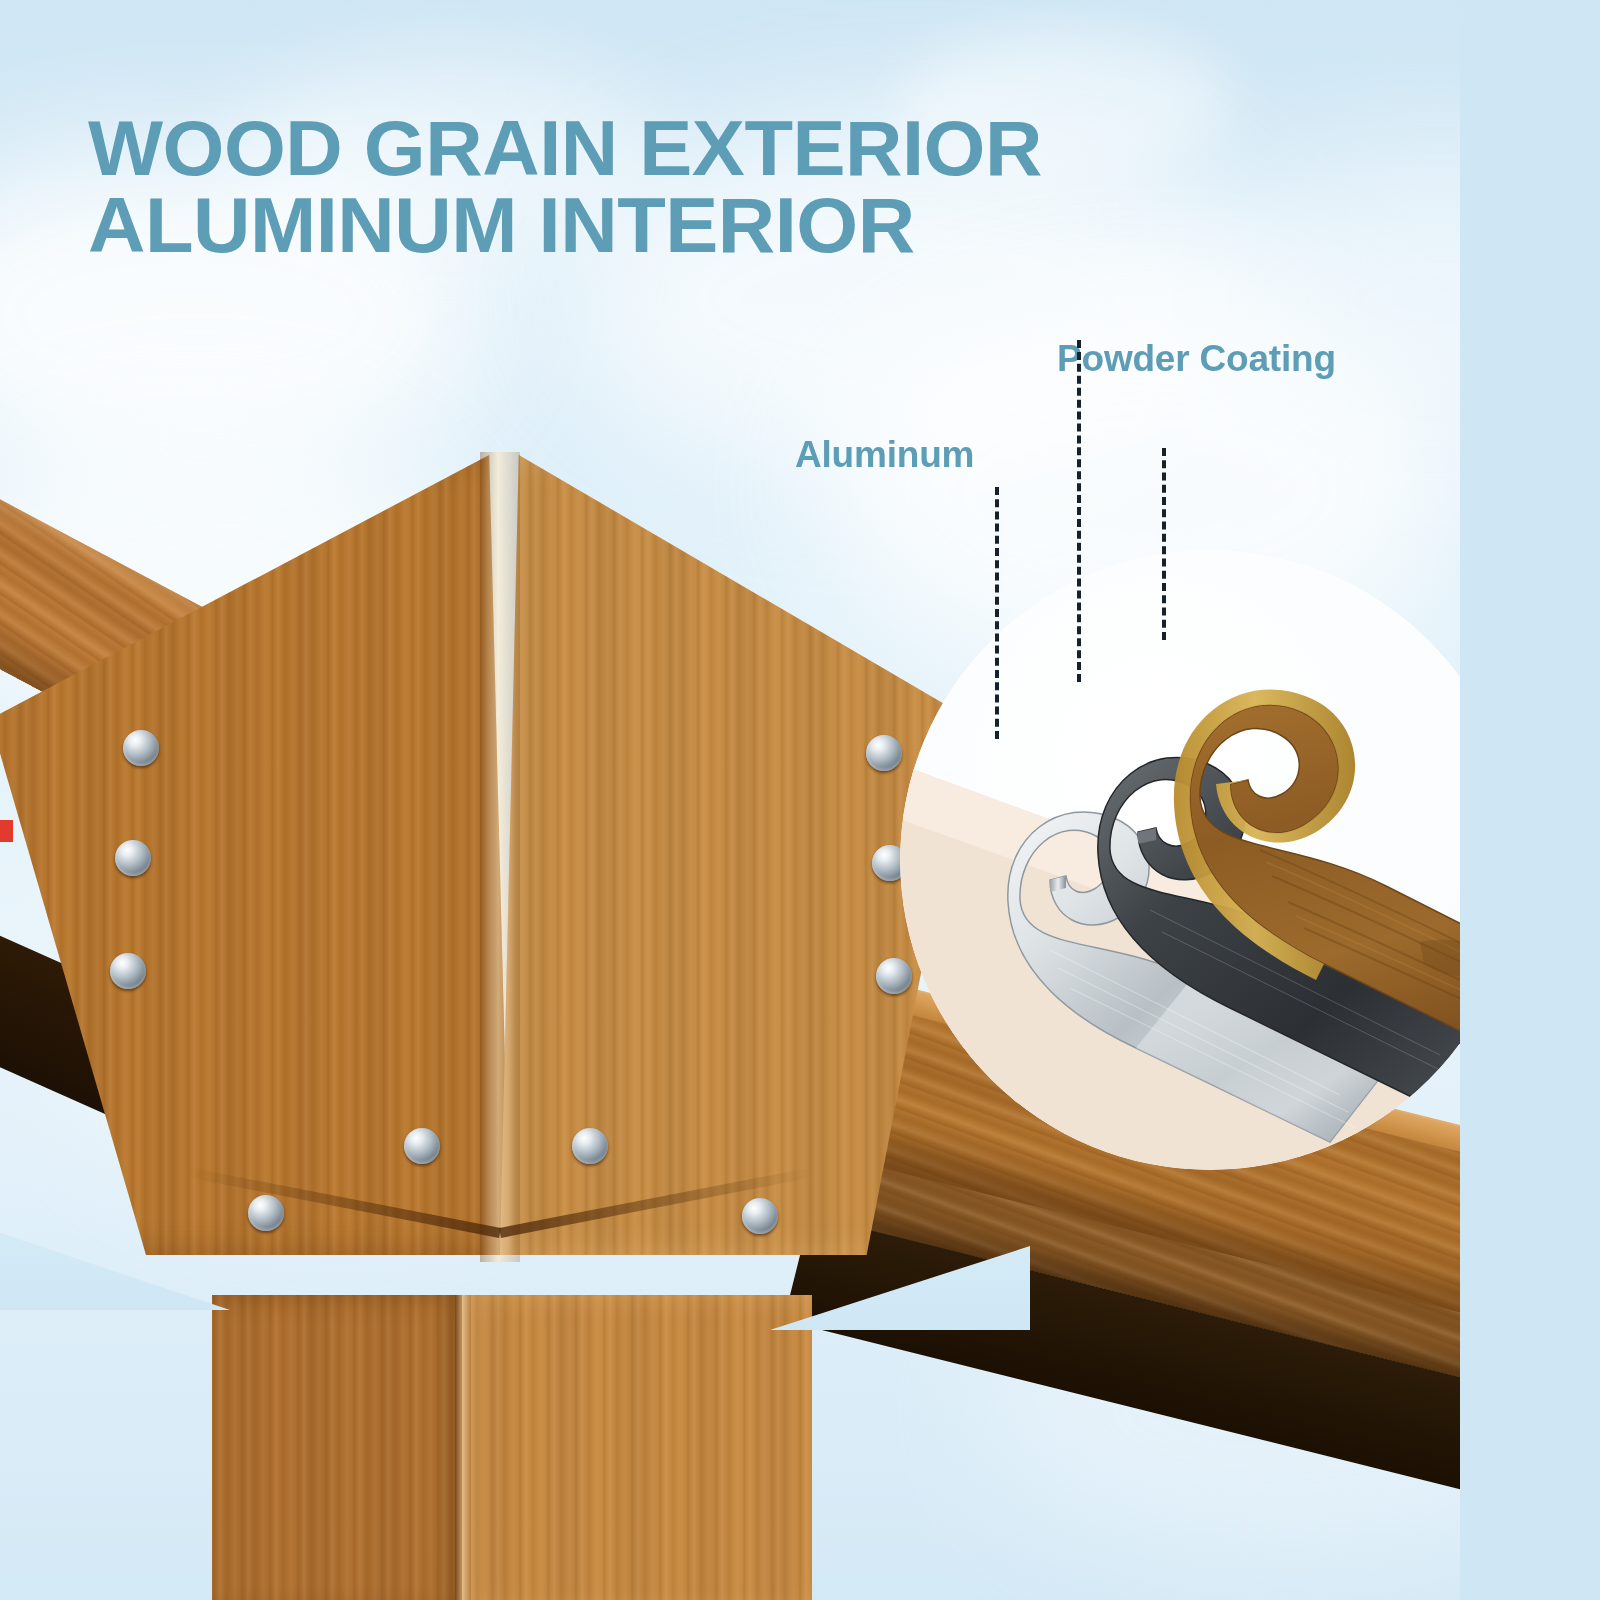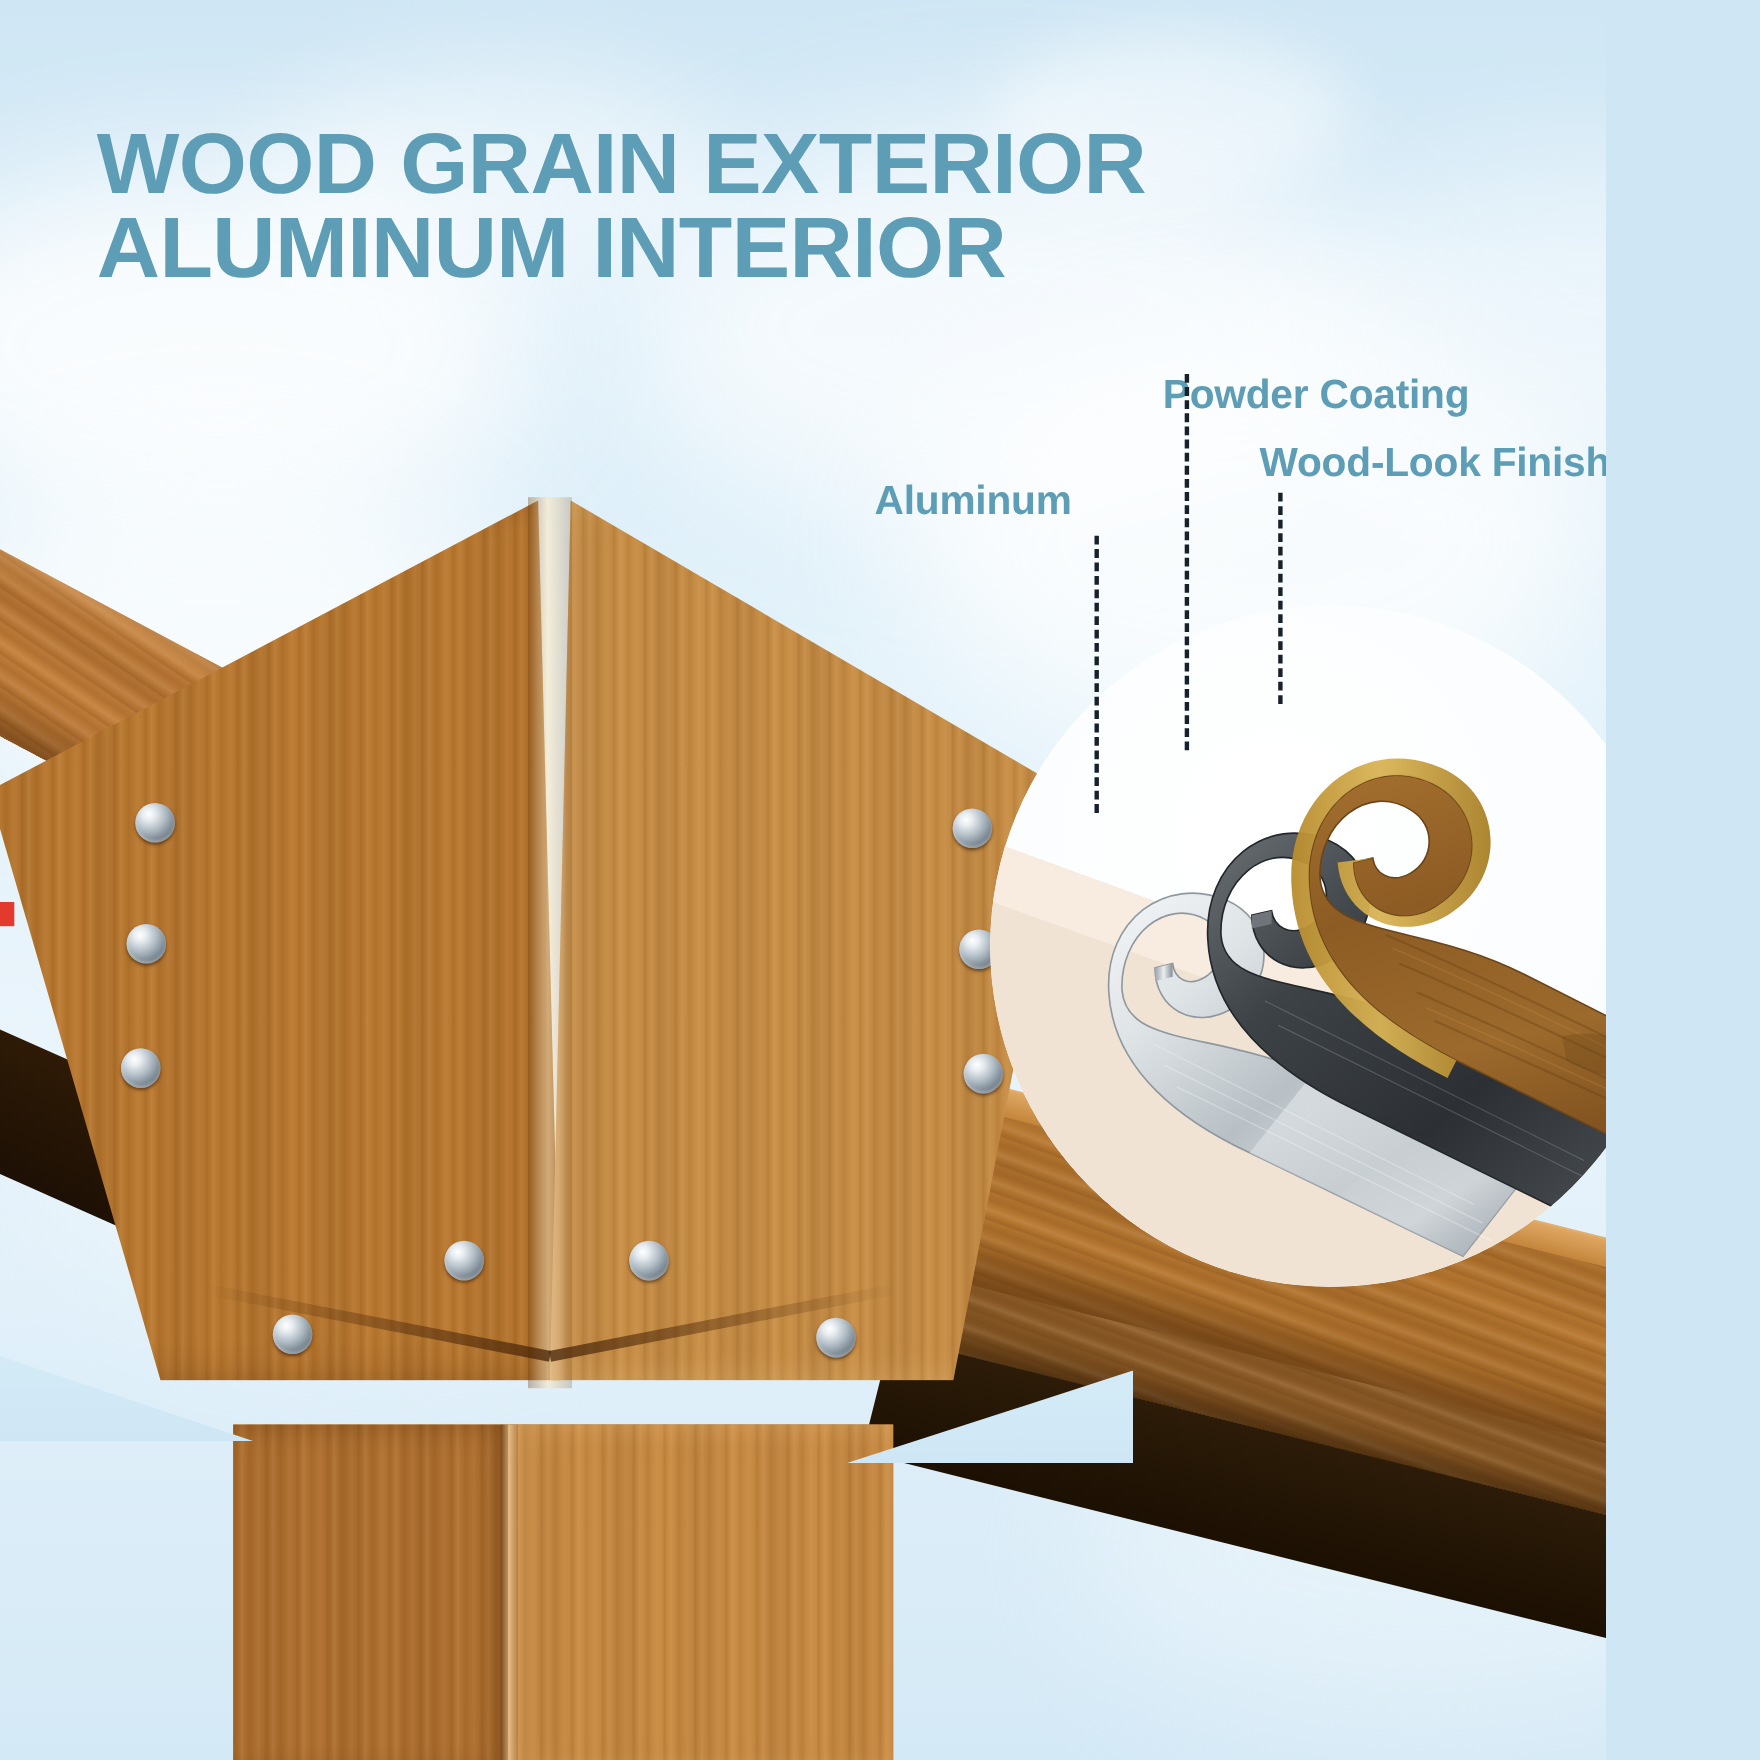--- a/index.html
+++ b/index.html
@@ -316,16 +316,15 @@
       </g>
     </svg>
   </div>
 
   <div class="callout" style="left:795px;top:434px;">Aluminum</div>
   <div class="leader" style="left:995px;top:487px;height:252px;"></div>
 
   <div class="callout" style="left:1057px;top:291px;margin-top:47px;">Powder Coating</div>
   <div class="leader" style="left:1077px;top:340px;height:342px;"></div>
 
-  <div class="callout" style="left:1145px;top:400px;">Wood-Look Finish</div>
   <div class="leader" style="left:1162px;top:448px;height:192px;"></div>
 
 </div>
 
 </body></html>

